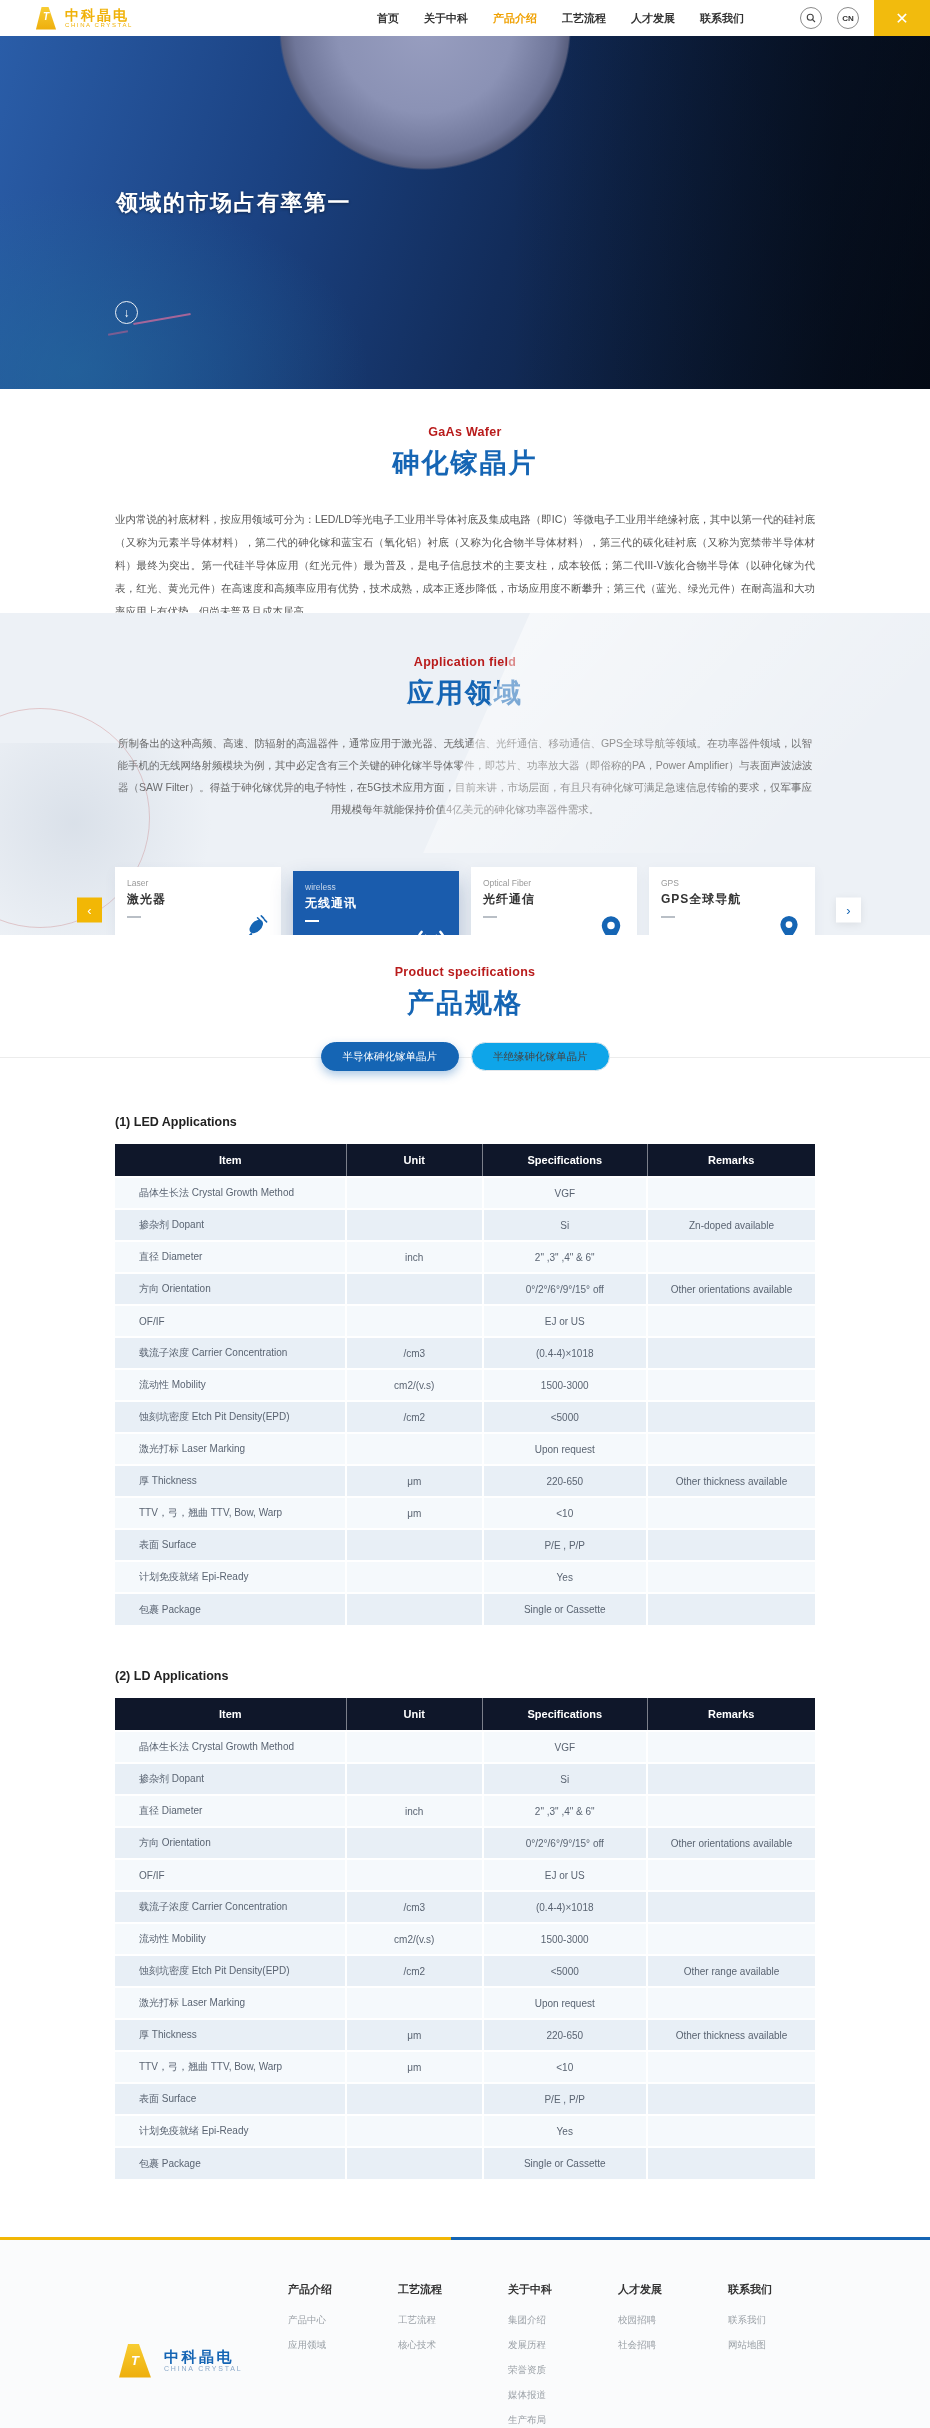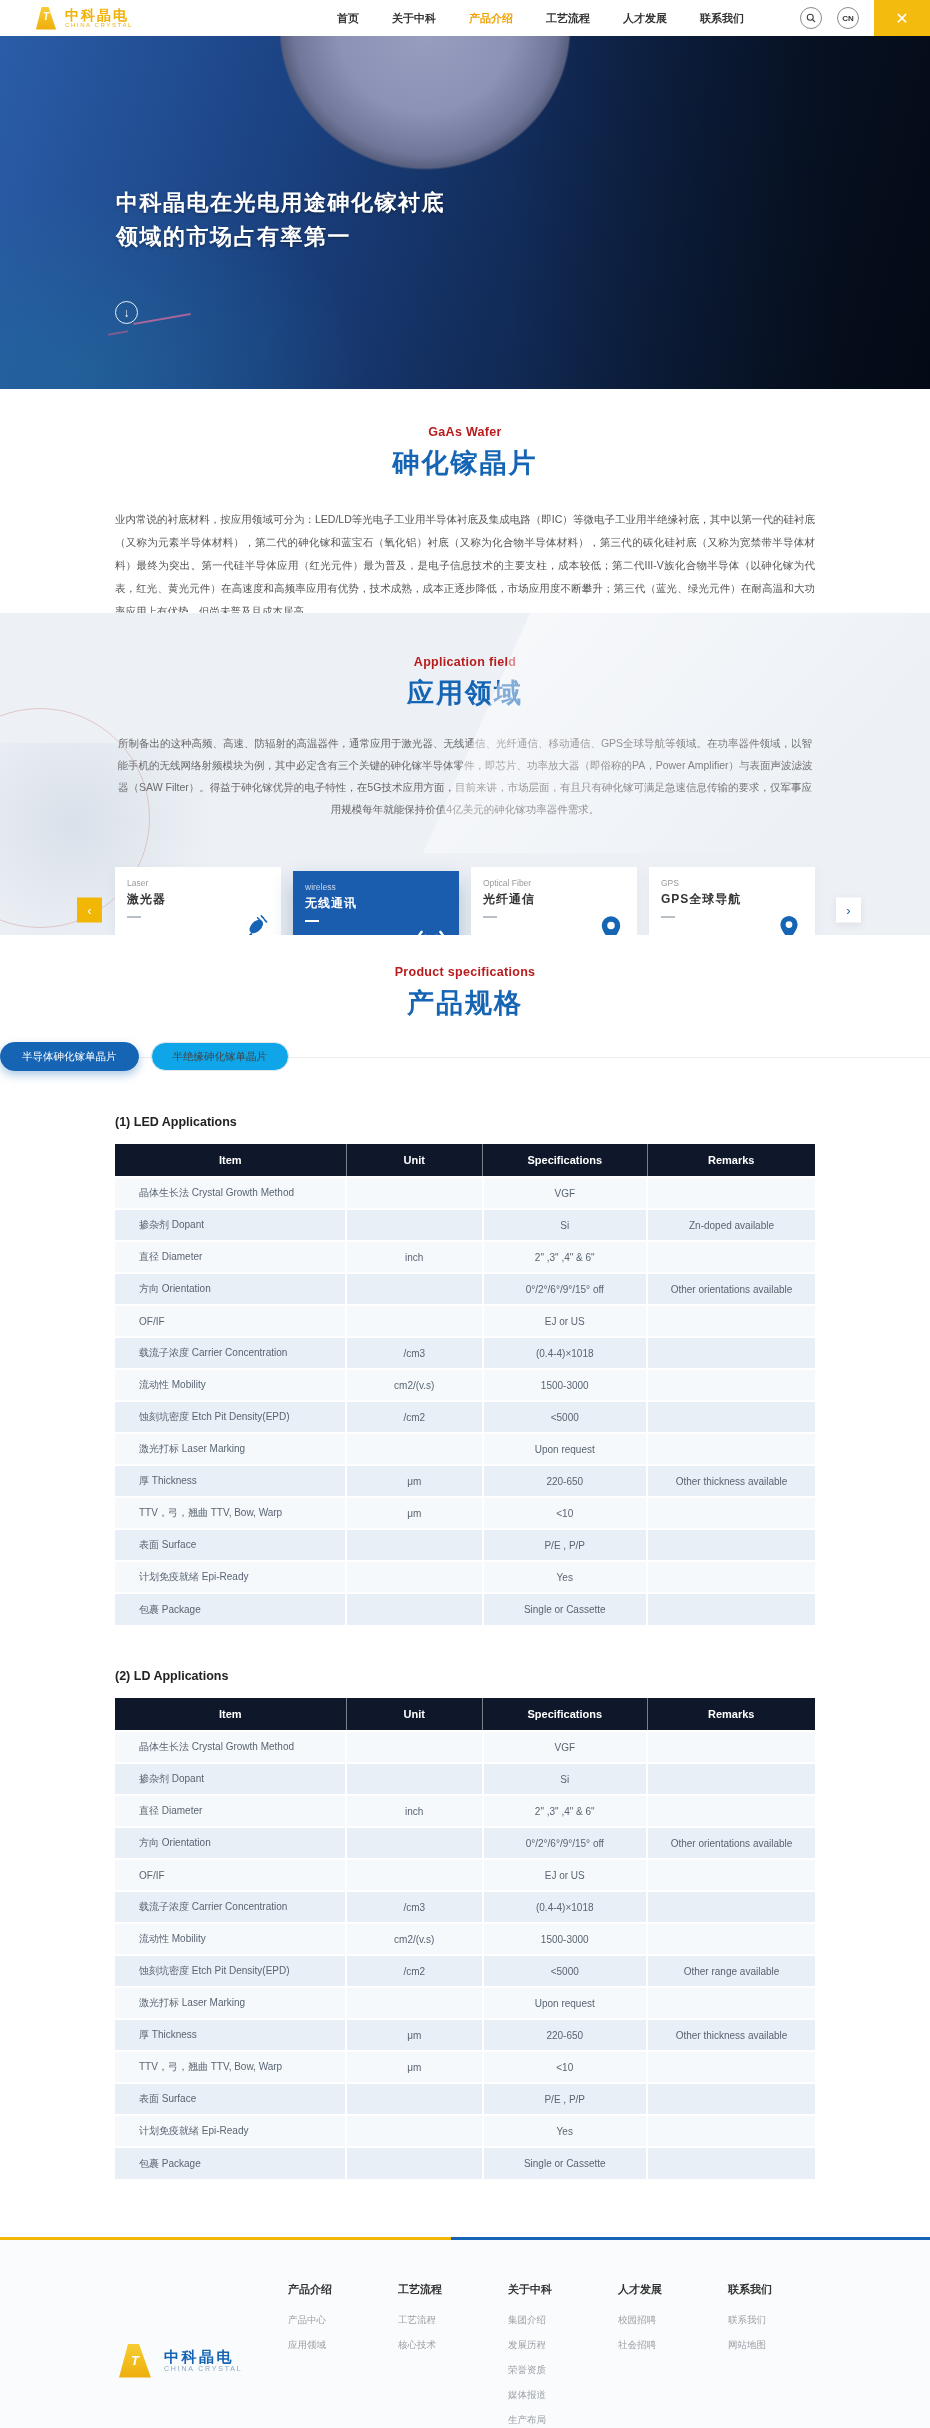--- a/index.html
+++ b/index.html
@@ -5,21 +5,21 @@
   * { box-sizing: border-box; margin: 0; padding: 0; }
   html,body { width: 930px; font-family: "Liberation Sans", "DejaVu Sans", sans-serif; background:#fff; }
 
   
   .header { height:36px; display:flex; align-items:center; background:#fff; padding-left:34px; position:relative; }
   .logo { display:flex; align-items:center; gap:7px; }
   .logo-mark { width:24px; height:23px; background:linear-gradient(#f8cd33,#eeae0c); clip-path:polygon(32% 0,60% 0,92% 100%,8% 100%); position:relative; }
   .logo-mark span { position:absolute; left:0; right:0; top:4px; text-align:center; font-size:10px; font-weight:bold; font-style:italic; color:#fff; }
   .h-logo-text .zh { color:#f0b208; font-size:14px; font-weight:bold; letter-spacing:2px; line-height:14px;}
   .h-logo-text .en { color:#f0b208; font-size:6px; letter-spacing:1.6px; }
-  .nav { display:flex; gap:33px; margin-left:auto; margin-right:56px; }
+  .nav { display:flex; gap:25px; margin-left:auto; margin-right:56px; }
   .nav-item { font-size:11px; font-weight:bold; color:#333; text-decoration:none; cursor:pointer; }
   .nav-item.active { color:#f0a205; }
   .header-right { display:flex; align-items:center; gap:15px; }
   .circle-btn { width:22px; height:22px; border-radius:50%; border:1px solid #8b8b8b; background:#fff; display:flex; align-items:center; justify-content:center; cursor:pointer; color:#444; }
   .circle-btn svg { width:12px; height:12px; }
   .lang-btn { font-size:8px; font-weight:bold; color:#333; }
   .menu-btn { width:56px; height:36px; background:#f2bb0d; border:none; color:#fff; font-size:16px; cursor:pointer; }
 
   
   .hero { position:relative; height:353px; overflow:hidden;
@@ -59,21 +59,21 @@
   .app-card.active .card-en { color:rgba(255,255,255,.75); }
   .app-card.active .card-zh { color:#fff; }
   .app-card.active .card-dash { background:#fff; }
   .app-card.active .card-icon { color:#fff; width:34px; height:34px; }
   .arrow-btn { position:absolute; top:50%; transform:translateY(-50%); width:25px; height:25px; border:none; font-size:13px; line-height:25px; cursor:pointer; padding:0; }
   .arrow-btn.left { left:-38px; background:#f2b705; color:#fff; }
   .arrow-btn.right { right:-46px; background:#fff; color:#1565b4; box-shadow:0 2px 8px rgba(0,0,0,.08); }
 
   
   .specs { background:#fff; padding:30px 0 58px; }
-  .tabs { position:relative; display:flex; gap:12px; margin-top:21px; }
+  .tabs { position:relative; display:flex; justify-content:center; gap:12px; margin-top:21px; }
   .tabs::before { content:""; position:absolute; left:0; right:0; top:50%; height:1px; background:#ececec; width:930px; }
   .tab-pill { position:relative; height:29px; padding:0 21px; border-radius:15px; font-size:10.5px; border:1px solid #e3e7eb; background:#0ea5e9; color:#444; cursor:pointer; }
   .tab-pill.active { background:#1565b4; color:#fff; border-color:#1565b4; box-shadow:0 4px 10px rgba(21,101,180,.35); }
   .tables-wrap { width:700px; margin:0 auto; }
   .table-title { font-size:12.5px; color:#222; font-weight:bold; margin:44px 0 15px; }
   .spec-table { width:100%; border-collapse:collapse; table-layout:fixed; }
   .spec-table col.c1 { width:33%; } .spec-table col.c2 { width:19.5%; }
   .spec-table col.c3 { width:23.5%; } .spec-table col.c4 { width:24%; }
   .spec-table th { background:#0f172a; color:#fff; font-size:11px; font-weight:bold; height:33px; border-right:1px solid rgba(255,255,255,.45); }
   .spec-table th:last-child { border-right:none; }
@@ -128,21 +128,20 @@
     </button>
     <button class="circle-btn lang-btn">CN</button>
     <button class="menu-btn"><span>✕</span></button>
   </div>
 </header>
 
 <section class="hero">
   <div class="scratch1"></div>
   <div class="scratch2"></div>
   <div class="hero-title">
-    <div>中科晶电在光电用途砷化镓衬底</div>
     <div>领域的市场占有率第一</div>
   </div>
   <button class="scroll-down"><span>↓</span></button>
 </section>
 
 <section class="gaas">
   <div class="sec-sub">GaAs Wafer</div>
   <h2 class="sec-title">砷化镓晶片</h2>
   <p class="gaas-para">业内常说的衬底材料，按应用领域可分为：LED/LD等光电子工业用半导体衬底及集成电路（即IC）等微电子工业用半绝缘衬底，其中以第一代的硅衬底（又称为元素半导体材料），第二代的砷化镓和蓝宝石（氧化铝）衬底（又称为化合物半导体材料），第三代的碳化硅衬底（又称为宽禁带半导体材料）最终为突出。第一代硅半导体应用（红光元件）最为普及，是电子信息技术的主要支柱，成本较低；第二代III-V族化合物半导体（以砷化镓为代表，红光、黄光元件）在高速度和高频率应用有优势，技术成熟，成本正逐步降低，市场应用度不断攀升；第三代（蓝光、绿光元件）在耐高温和大功率应用上有优势，但尚未普及且成本居高。</p>
 </section>

